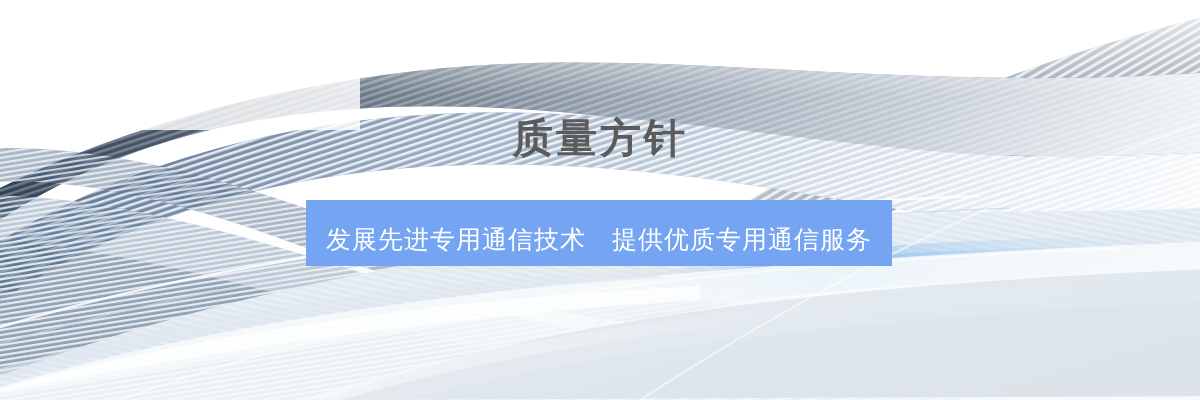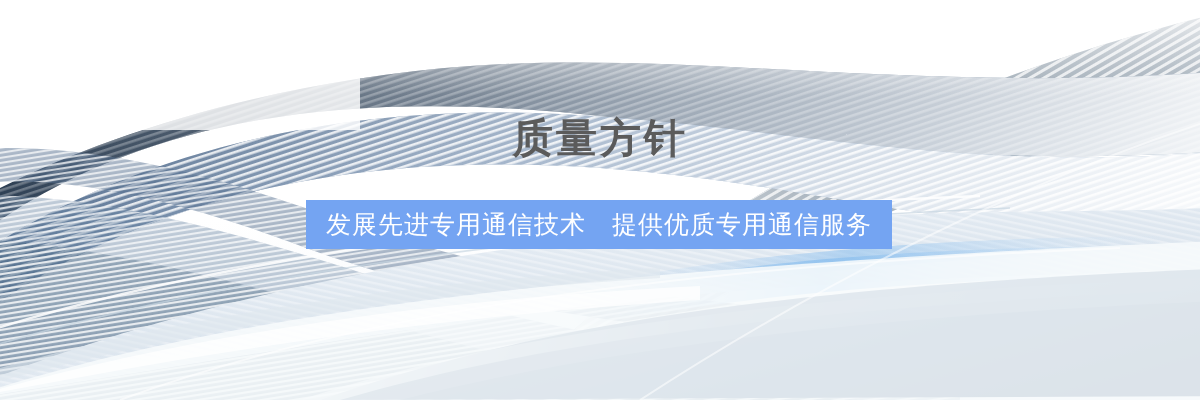--- a/index.html
+++ b/index.html
@@ -38,24 +38,24 @@
     letter-spacing: 3px;
     color: #5b5b5b;
     line-height: 48px;
     white-space: nowrap;
   }
   #subtitle-banner {
     position: absolute;
     left: 306px;
     top: 200px;
     width: 586px;
-    height: 49px;
+    height: 66px;
     background: #74a4f2;
     display: flex;
-    align-items: center;
+    align-items: flex-end;
     justify-content: center;
   }
   #subtitle-text {
     color: #ffffff;
     font-size: 25px;
     letter-spacing: 1px;
     white-space: pre;
     line-height: 53px;
   }
 </style>

